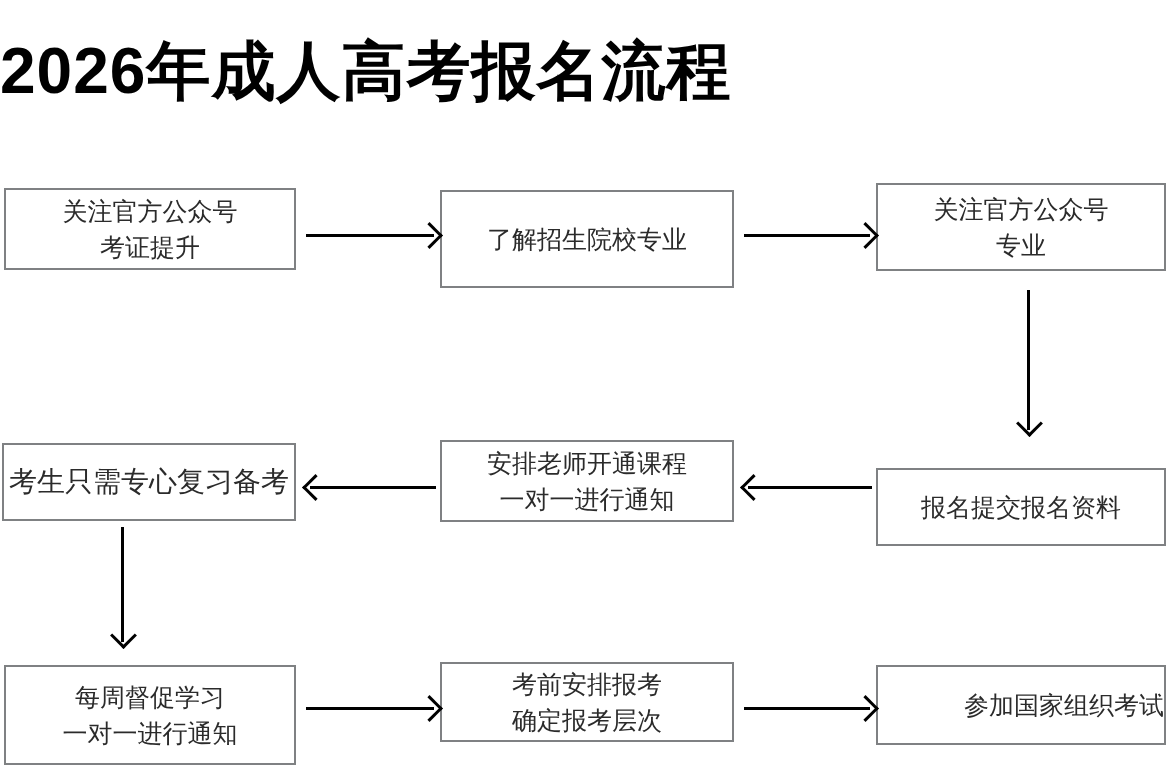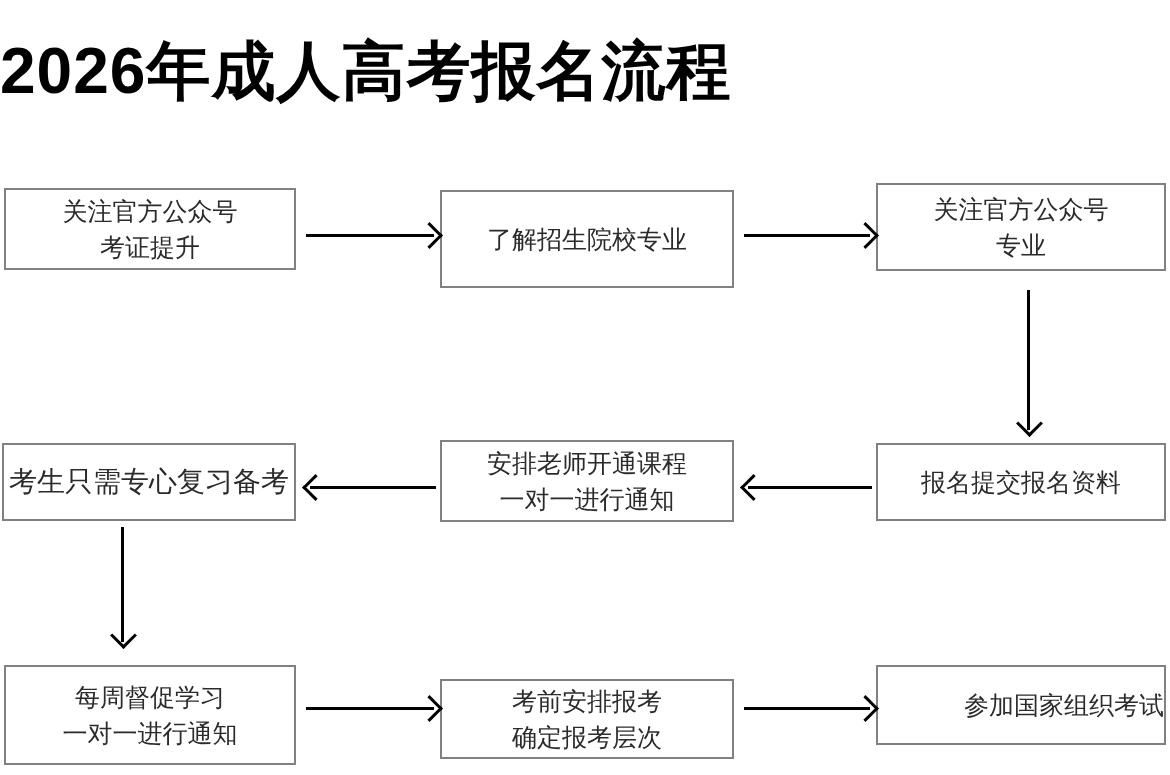--- a/index.html
+++ b/index.html
@@ -102,30 +102,30 @@
 
   <div class="node" style="left:2px; top:443px; width:294px; height:78px; font-size:28px;">
     <span class="line1">考生只需专心复习备考</span>
   </div>
 
   <div class="node" style="left:440px; top:440px; width:294px; height:82px;">
     <span class="line1">安排老师开通课程</span>
     <span class="line2">一对一进行通知</span>
   </div>
 
-  <div class="node" style="left:876px; top:443px; width:290px; height:78px;">
+  <div class="node" style="left:876px; top:468px; width:290px; height:78px;">
     <span class="line1">报名提交报名资料</span>
   </div>
 
   <div class="node" style="left:4px; top:665px; width:292px; height:100px;">
     <span class="line1">每周督促学习</span>
     <span class="line2">一对一进行通知</span>
   </div>
 
-  <div class="node" style="left:440px; top:679px; width:294px; height:80px;">
+  <div class="node" style="left:440px; top:662px; width:294px; height:80px;">
     <span class="line1">考前安排报考</span>
     <span class="line2">确定报考层次</span>
   </div>
 
   <div class="node" style="left:876px; top:665px; width:290px; height:80px;align-items:flex-end;">
     <span class="line1">参加国家组织考试</span>
   </div>
 
   <div>
     <div class="arrow-h" style="left:306px; top:234px; width:128px;"></div>

